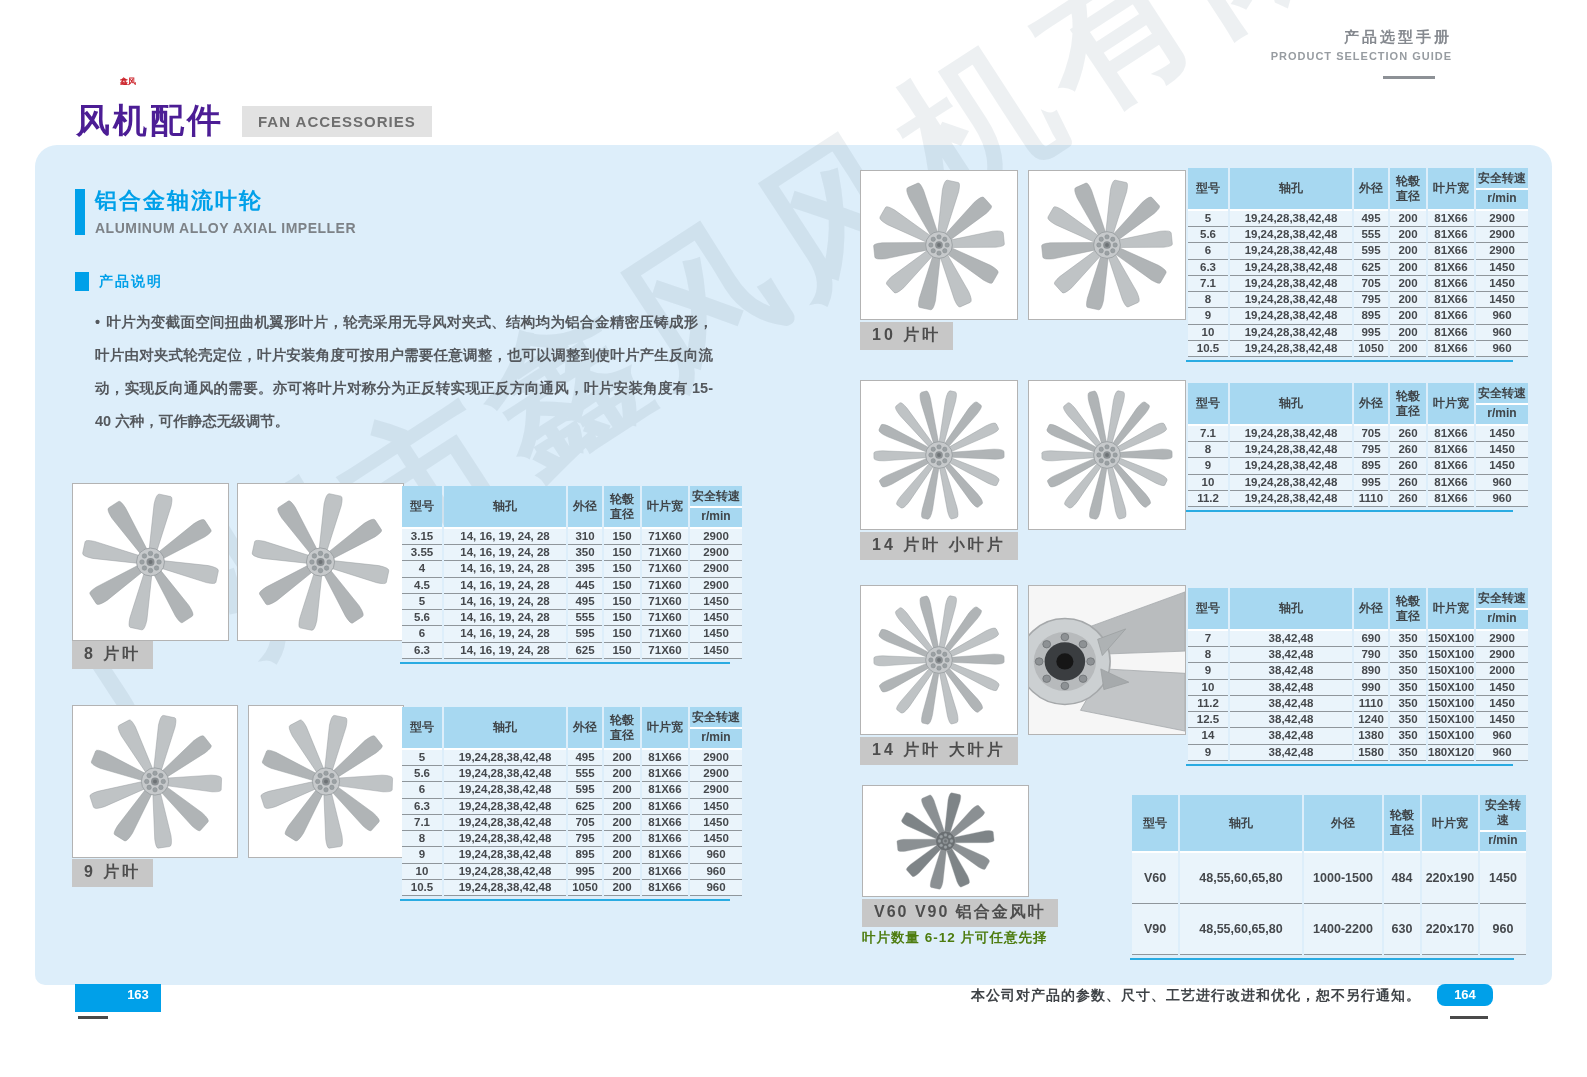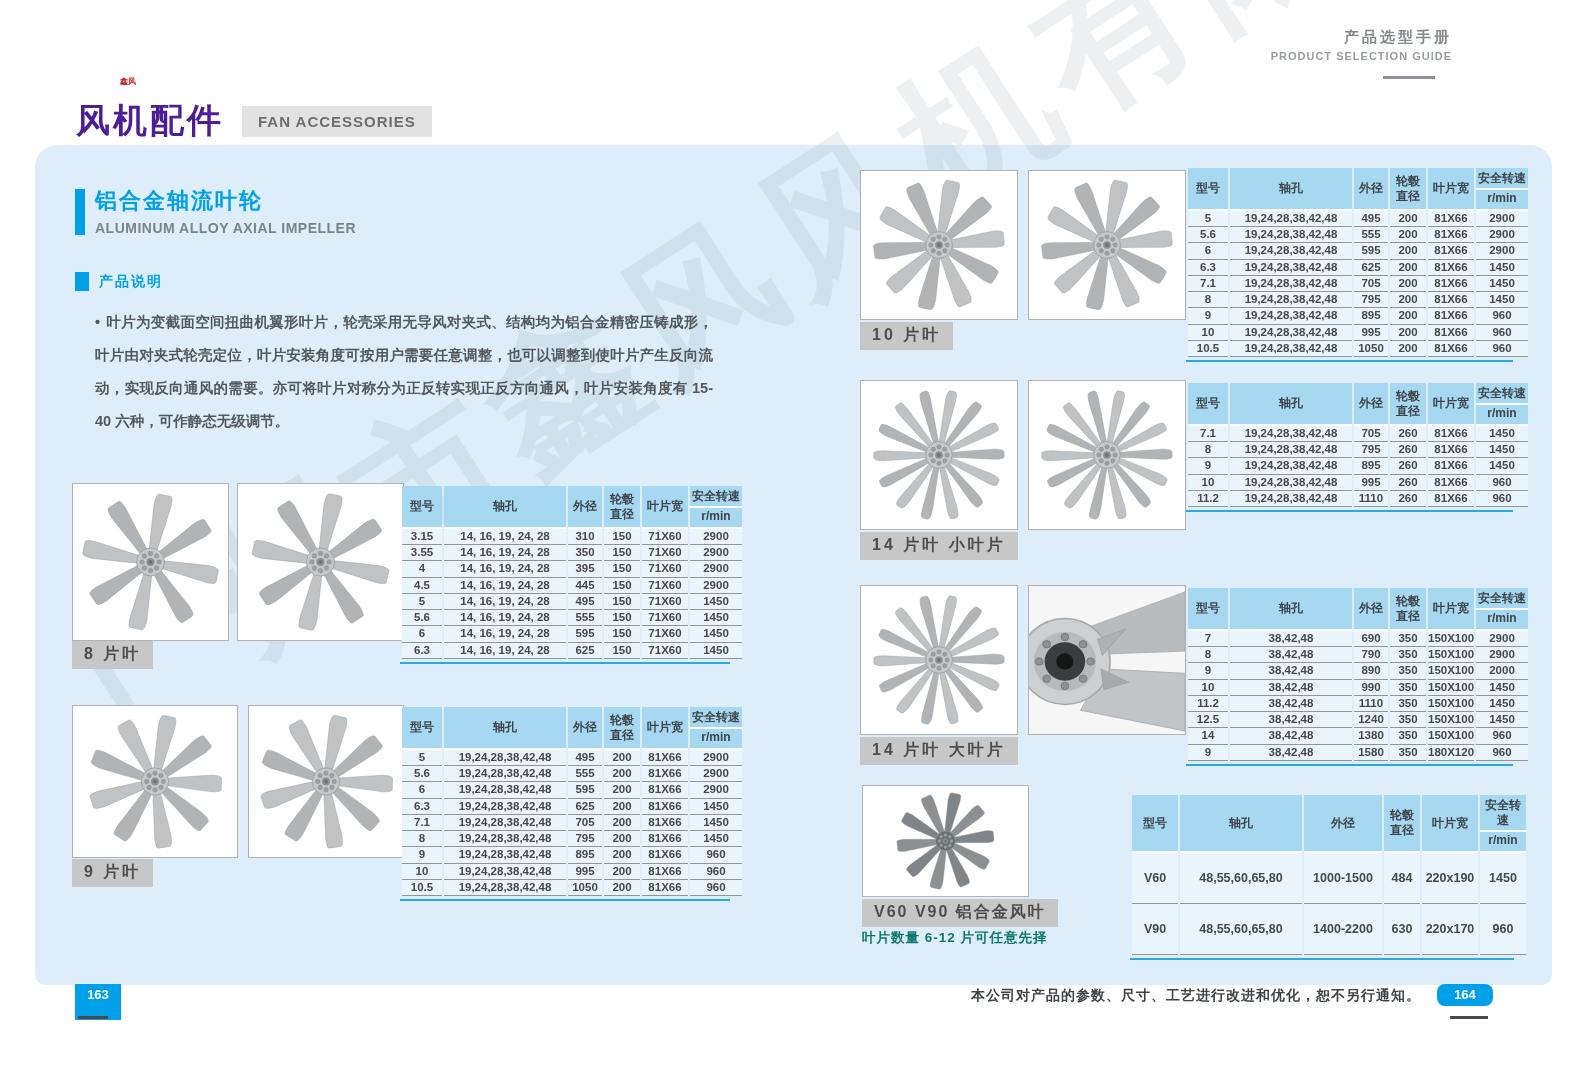--- a/index.html
+++ b/index.html
@@ -37,21 +37,21 @@
   .sec2-zh{font-size:14px;font-weight:bold;color:#00a0e9;letter-spacing:2px;}
   .desc{position:absolute;left:95px;top:306px;width:618px;font-size:14.5px;font-weight:600;color:#54585d;line-height:33px;text-align:justify;}
   .desc .bullet{margin-right:6px;}
 
   
   .fanbox{position:absolute;background:#ffffff;border:1px solid #b3b3b3;box-sizing:border-box;}
   .fanbox svg{width:100%;height:100%;display:block;}
 
   
   .glabel{position:absolute;background:#c7c7c7;color:#4d4d4d;font-size:16px;font-weight:bold;letter-spacing:3px;padding:3px 12px 4px 12px;white-space:nowrap;}
-  .bluenote{position:absolute;color:#0f766e;font-size:13.5px;font-weight:bold;letter-spacing:1px;white-space:nowrap;}
+  .bluenote{position:absolute;color:#4d7c0f;font-size:13.5px;font-weight:bold;letter-spacing:1px;white-space:nowrap;}
 
   
   .spec-wrap{position:absolute;border-bottom:2px solid #29abe2;padding-bottom:3px;}
   table.spec{border-collapse:separate;border-spacing:2px 0;width:100%;table-layout:fixed;}
   table.spec th{background:#a7d8f1;color:#3f4448;font-size:12px;font-weight:bold;text-align:center;vertical-align:middle;padding:3px 0;line-height:1.25;border-bottom:2px solid #ffffff;}
   table.spec th .sub{border-top:2px solid #ffffff;margin-top:2px;padding-top:1px;}
   table.spec td{background:#eaf4fb;color:#45484c;font-size:11.5px;font-weight:bold;text-align:center;border-bottom:1px solid #8f969b;padding:1px 0;white-space:nowrap;overflow:hidden;line-height:1.15;}
   .spec-wrap.tall td{height:48px;vertical-align:middle;font-size:12.5px;}
 
   
@@ -1108,19 +1108,19 @@
             <td>48,55,60,65,80</td>
             <td>1400-2200</td>
             <td>630</td>
             <td>220x170</td>
             <td>960</td>
           </tr>
         </tbody>
       </table>
     </div>
 
-  <div class="pagebox" style="left:75px;top:984px;width:46px;height:36px;">163</div>
+  <div class="pagebox" style="left:75px;top:984px;width:46px;height:28px;padding-left:40px;">163</div>
   <div class="pagedash" style="left:78px;top:1016px;width:30px;"></div>
   <div class="foot-note">本公司对产品的参数、尺寸、工艺进行改进和优化，恕不另行通知。</div>
   <div class="pagebox" style="left:1437px;top:984px;width:56px;height:22px;border-radius:8px;">164</div>
   <div class="pagedash" style="left:1450px;top:1016px;width:38px;"></div>
 
 </div>
 
 </body></html>

